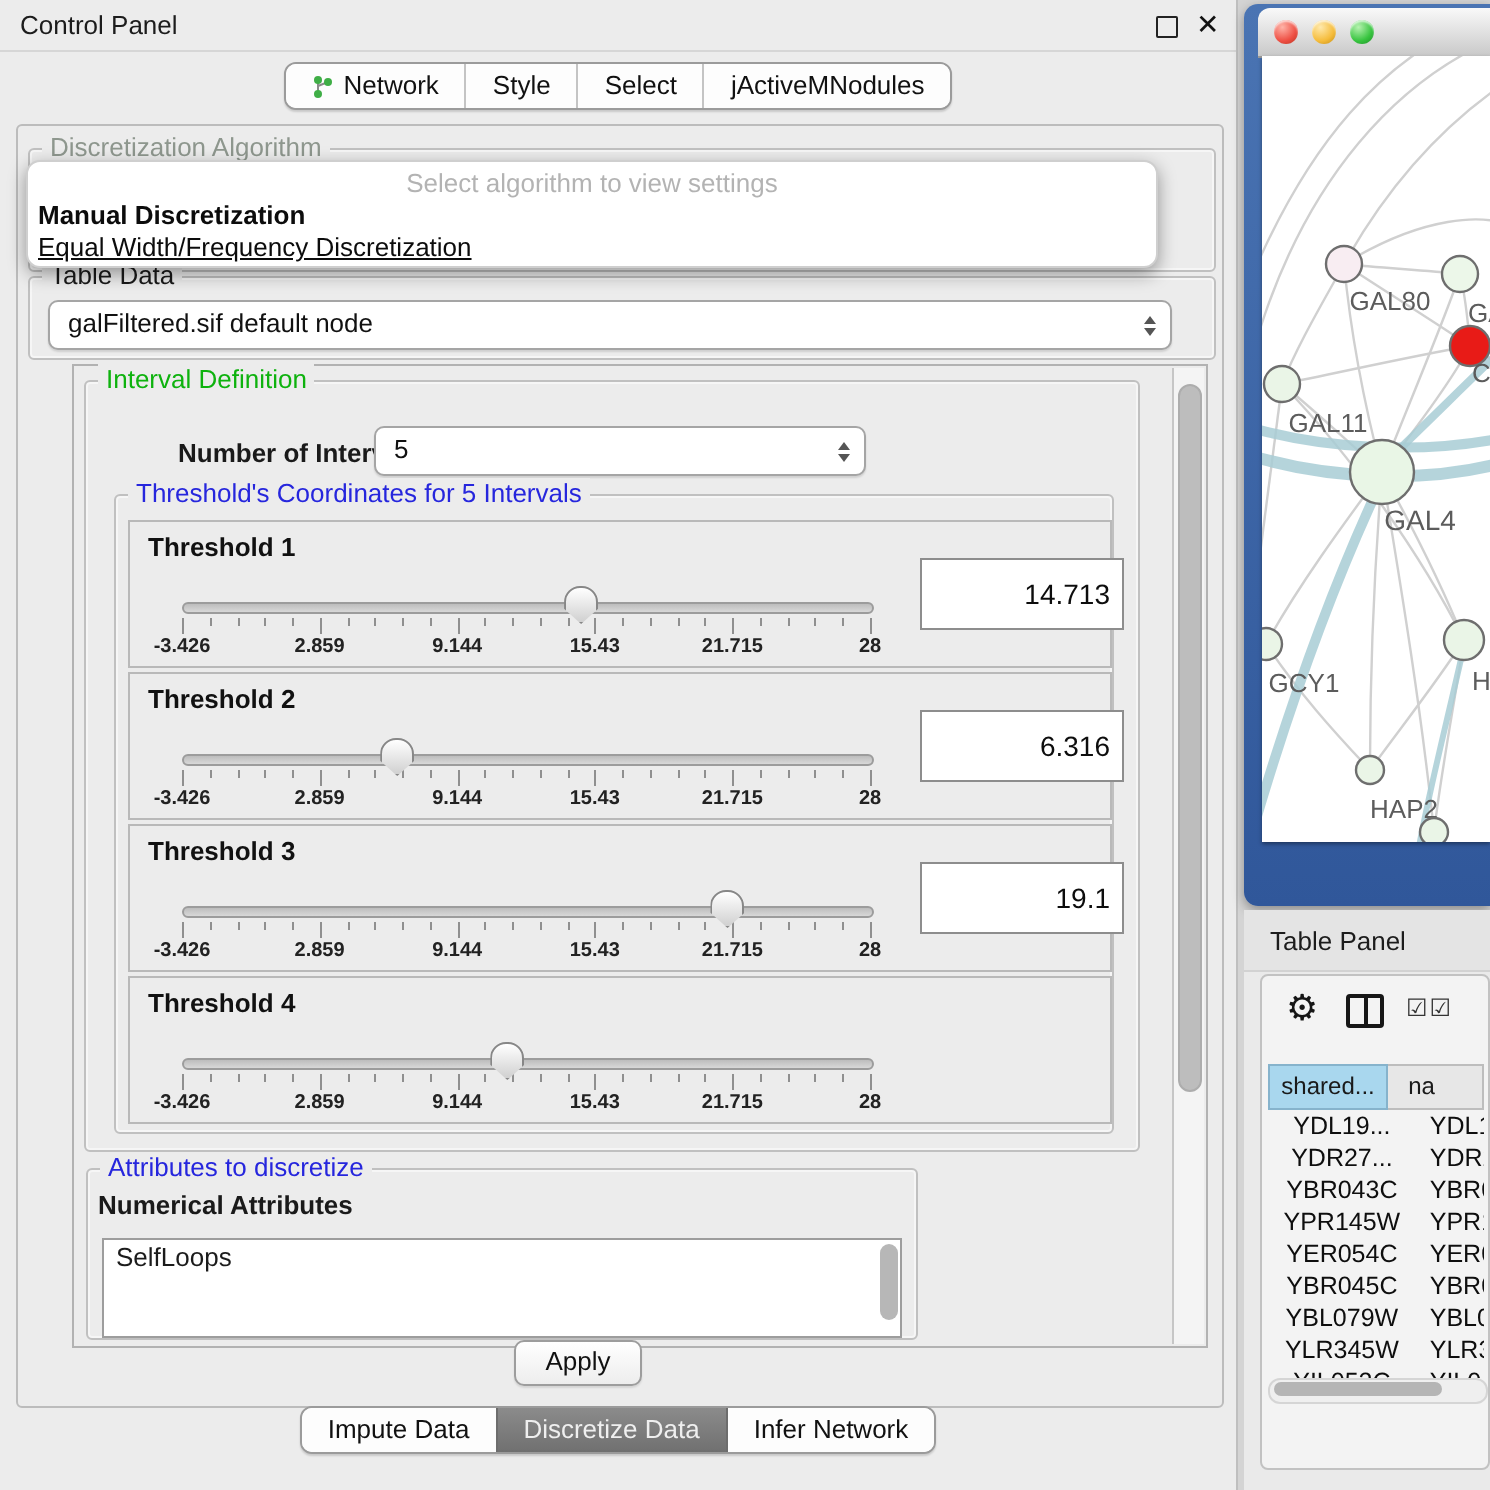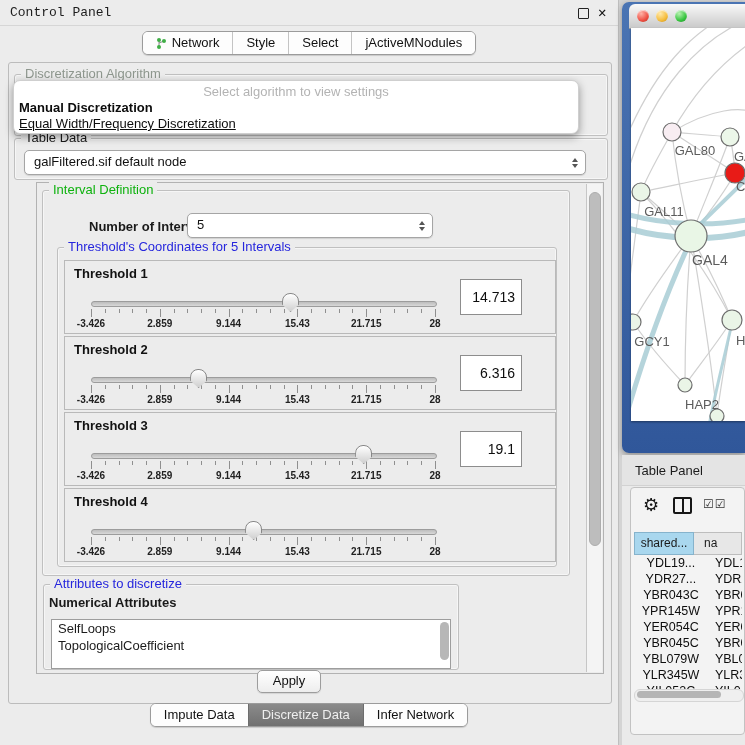--- a/index.html
+++ b/index.html
@@ -7,21 +7,21 @@
     width:745px;height:745px;position:relative;overflow:hidden;
     background:#d4d4d4;
     font-family:"Liberation Sans","DejaVu Sans",sans-serif;
     font-size:13px;color:#1a1a1a;
     -webkit-font-smoothing:antialiased;
   }
   .abs{position:absolute;}
 
   
   #control-panel{left:0;top:0;width:618px;height:745px;background:#ececec;border-right:1px solid #bfbfbf;}
-  #cp-titlebar{left:0;top:0;width:618px;height:25px;background:#ececec;border-bottom:1px solid #d6d6d6;font-family:Liberation Mono, monospace;}
+  #cp-titlebar{left:0;top:0;width:618px;height:25px;background:#ececec;border-bottom:1px solid #d6d6d6;}
   #cp-title{left:10px;top:5px;color:#1c1c1c;}
   .float-box{left:578px;top:8px;width:9px;height:9px;border:1.6px solid #222;border-radius:1px;}
   .close-x{left:598px;top:4px;font-weight:bold;font-size:14px;color:#111;}
 
   
   .seg-row{left:0;width:618px;display:flex;justify-content:center;}
   .seg-ctl{display:inline-flex;border:1px solid #9b9b9b;border-radius:6px;overflow:hidden;background:#fff;
            box-shadow:0 1px 1px rgba(0,0,0,.15);height:22px;}
   .seg{padding:0 13px;line-height:22px;background:#fdfdfd;color:#111;border-left:1px solid #c4c4c4;
        display:flex;align-items:center;gap:5px;white-space:nowrap;}
@@ -72,21 +72,21 @@
   .th-thumb{position:absolute;width:15px;height:17px;top:32px;background:linear-gradient(#ffffff,#d0d0d0);
             border:1px solid #878787;border-radius:8px 8px 3px 3px;
             clip-path:polygon(0 0,100% 0,100% 60%,50% 100%,0 60%);z-index:2;}
   .ticks{position:absolute;left:26px;top:48px;width:344px;height:9px;}
   .tick{position:absolute;top:0;width:1px;background:#8f8f8f;}
   .tick.minor{height:4px;}
   .tick.major{height:8px;}
   .tlabels{position:absolute;left:26px;top:57px;width:344px;height:12px;}
   .tlab{position:absolute;transform:translateX(-50%);font-size:10px;font-weight:bold;color:#222;white-space:nowrap;}
   .th-value{position:absolute;left:395px;top:18px;width:54px;height:34px;background:#fff;border:1px solid #8d8d8d;
-            line-height:34px;text-align:right;padding-right:6px;font-size:14px;color:#0d0d0d;box-sizing:content-box;}
+            line-height:34px;text-align:right;padding-right:6px;font-size:14px;color:#0d0d0d;box-sizing:content-box;padding-left:40px;}
 
   
   #attr-subtitle{font-weight:bold;}
   #attr-list{position:absolute;left:7px;top:34px;width:398px;height:48px;background:#fff;border:1px solid #9d9d9d;overflow:hidden;}
   .attr-item{padding-left:6px;line-height:17px;white-space:nowrap;color:#1b1b1b;}
   #attr-sb{position:absolute;right:1px;top:2px;width:9px;height:38px;background:#b7b7b7;border-radius:5px;}
 
   
   #apply-btn{left:257px;top:670px;width:62px;height:21px;background:linear-gradient(#ffffff,#ededed);
              border:1px solid #9d9d9d;border-radius:5px;text-align:center;line-height:20px;color:#111;
@@ -361,21 +361,20 @@
   </div>
         </div>
     </div>
   </div>
 
   <div class="group" style="left:43px;top:584px;width:414px;height:84px;">
     <span class="group-chip chip-blue">Attributes to discretize</span>
     <span id="attr-subtitle" class="abs" style="left:5px;top:10px;">Numerical Attributes</span>
     <div id="attr-list">
       <div class="attr-item">SelfLoops</div>
-        <div class="attr-item">TopologicalCoefficient</div>
         <div id="attr-sb"></div>
     </div>
   </div>
 
   <div id="apply-btn" class="abs">Apply</div>
 
   <div class="abs seg-row" style="top:703px;">
     <div class="seg-ctl" id="bottom-tabs">
         <div class="seg">
           <span>Impute Data</span>

